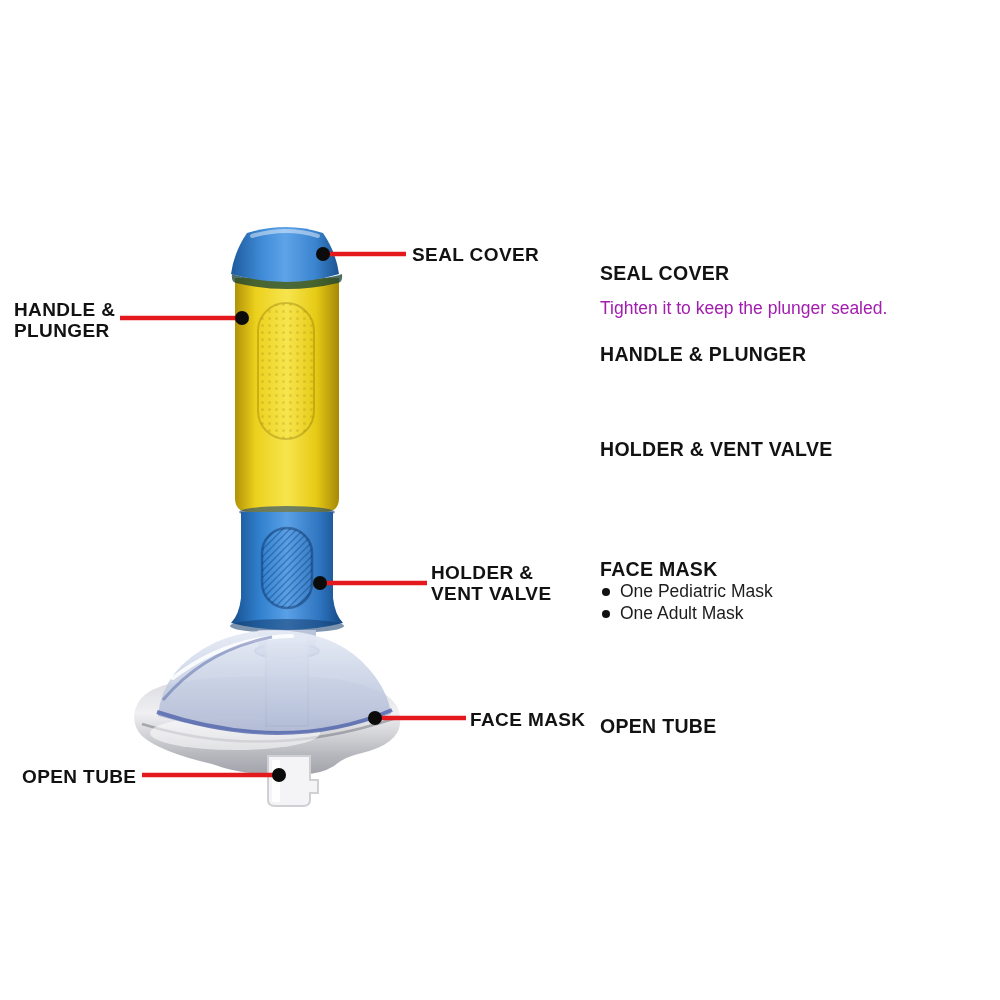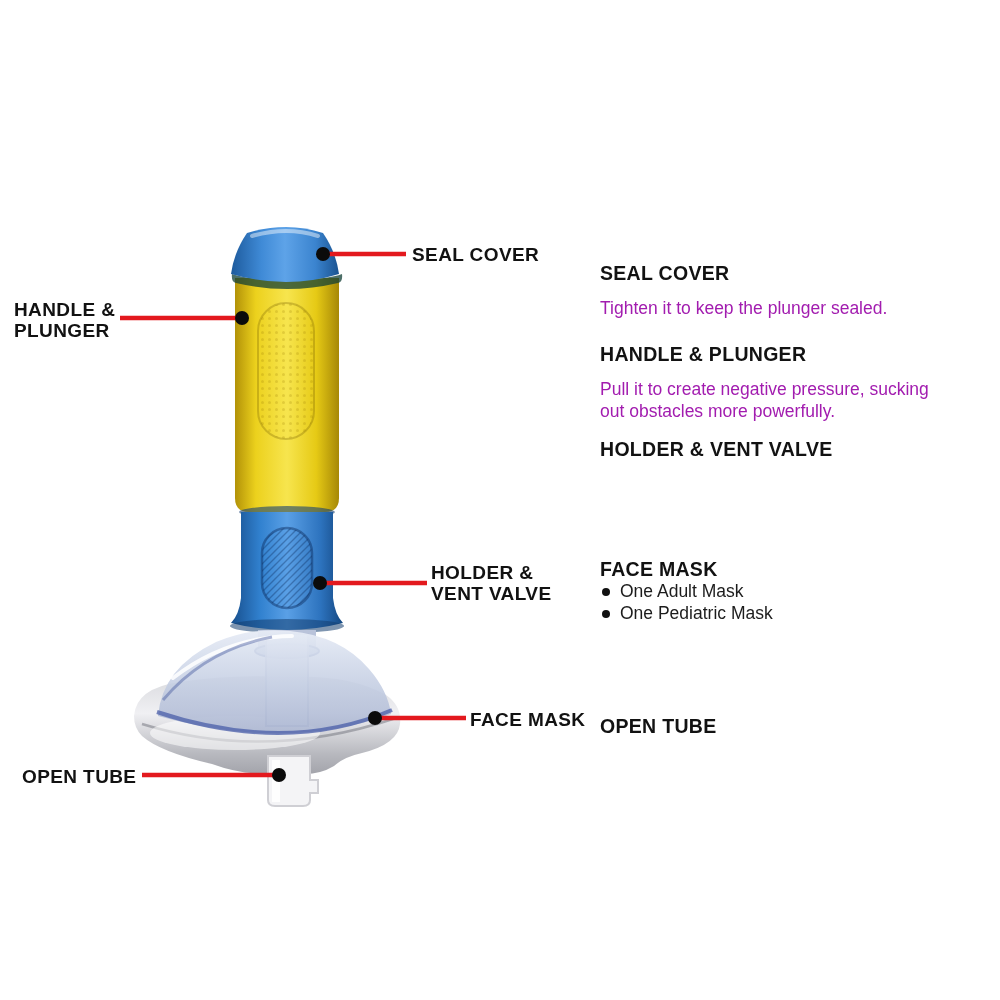--- a/index.html
+++ b/index.html
@@ -168,33 +168,31 @@
   <div class="callout" style="left:470px;top:709px;">FACE MASK</div>
   <div class="callout" style="left:22px;top:766px;">OPEN TUBE</div>
 
   <div class="info" style="top:262px;">
     <h2>SEAL COVER</h2>
     <p style="margin-top:13px;">Tighten it to keep the plunger sealed.</p>
   </div>
 
   <div class="info" style="top:343px;">
     <h2>HANDLE &amp; PLUNGER</h2>
-    <p style="margin-top:13px;">Pull it to create negative pressure, sucking
-out obstacles more powerfully.</p>
   </div>
 
   <div class="info" style="top:438px;">
     <h2>HOLDER &amp; VENT VALVE</h2>
   </div>
 
   <div class="info" style="top:558px;">
     <h2>FACE MASK</h2>
     <ul class="bullets">
+      <li>One Pediatric Mask</li>
       <li>One Adult Mask</li>
-      <li>One Pediatric Mask</li>
     </ul>
   </div>
 
   <div class="info" style="top:715px;">
     <h2>OPEN TUBE</h2>
   </div>
 
 </div>
 
 </body></html>

